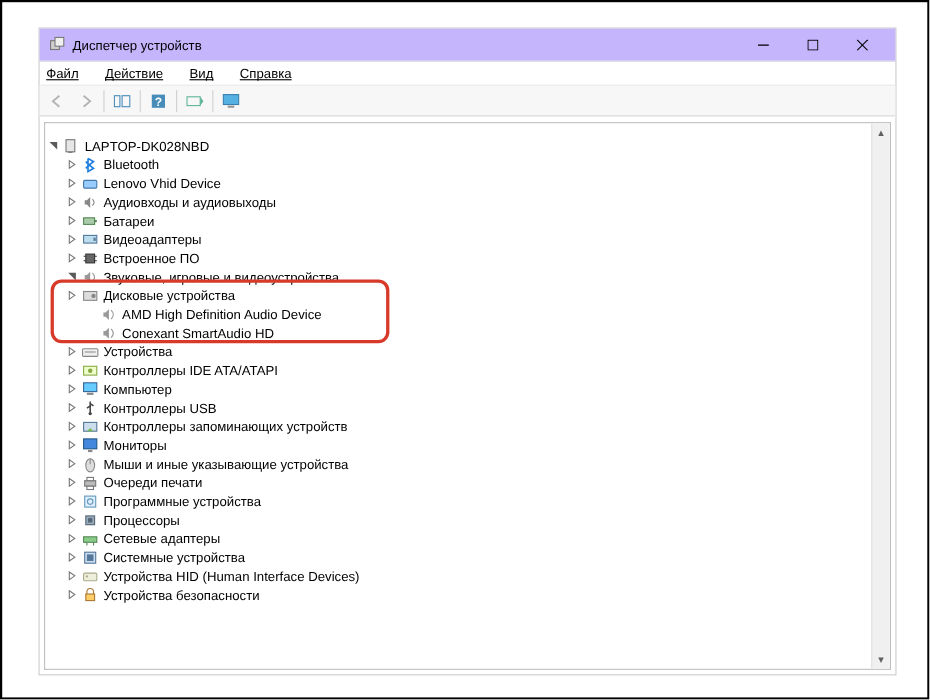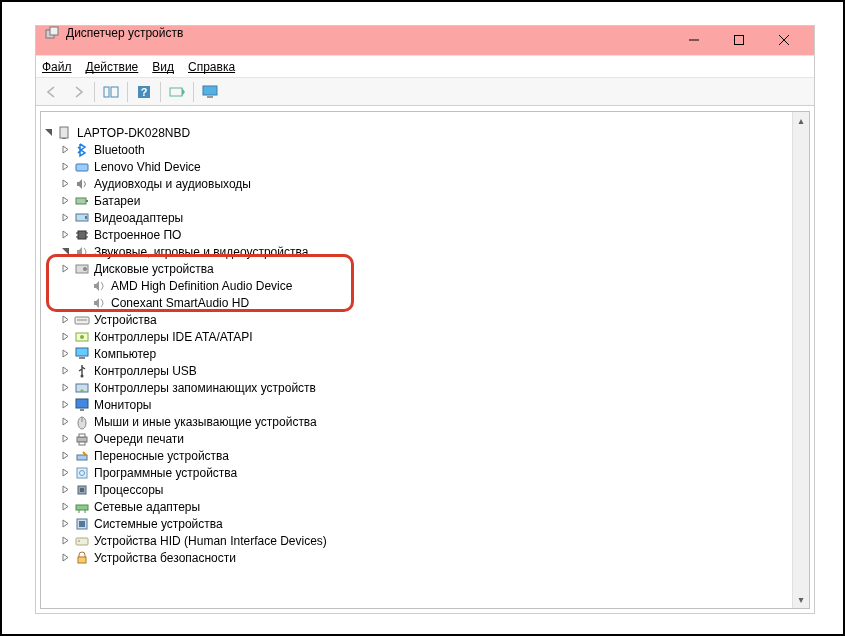--- a/index.html
+++ b/index.html
@@ -24,35 +24,36 @@
     margin: 23px 28px 20px 33px;
     border: 1px solid #ccc;
     flex: 1;
     display: flex;
     flex-direction: column;
     background: #fff;
     min-height: 0;
   }
   .titlebar {
     display: flex;
+    align-items: center;
     height: 30px;
     padding: 0 8px;
-    background: #fca5a5;
+    background: #c4b5fd;
     border-bottom: 1px solid #e5e5e5;
   }
   .title-icon { width: 16px; height: 16px; margin-right: 6px; }
   .title-text { flex: 1; font-size: 12px; }
   .winctrl {
     width: 45px; height: 28px; display: flex; align-items: center; justify-content: center;
     font-family: "Segoe MDL2 Assets", sans-serif;
   }
   .menubar {
     display: flex;
     padding: 2px 6px;
-    gap: 14px;
+    gap: 24px;
     font-size: 12px;
     border-bottom: 1px solid #e5e5e5;
     height: 22px;
     align-items: center;
   }
   .menu-item { text-decoration: underline; text-decoration-skip-ink: none; cursor:default;}
   .toolbar {
     display: flex;
     align-items: center;
     height: 28px;
@@ -487,35 +488,20 @@
             </div>
             <div class="row">
               <span class="indent-block"></span>
               <span class="exp">
                 <svg width="9" height="9">
                   <path d="M2 1 L7 4.5 L2 8 Z" fill="none" stroke="#777"></path>
                 </svg>
               </span>
               <span class="node-icon">
                 <svg viewBox="0 0 16 16" width="16" height="16">
-                  <rect x="3" y="7" width="10" height="5" fill="#ace" stroke="#579"></rect>
-                  <path d="M9 4 l3 3" stroke="#e80" stroke-width="2"></path>
-                </svg>
-              </span>
-              <span class="node-label">Переносные устройства</span>
-            </div>
-            <div class="row">
-              <span class="indent-block"></span>
-              <span class="exp">
-                <svg width="9" height="9">
-                  <path d="M2 1 L7 4.5 L2 8 Z" fill="none" stroke="#777"></path>
-                </svg>
-              </span>
-              <span class="node-icon">
-                <svg viewBox="0 0 16 16" width="16" height="16">
                   <rect x="3" y="3" width="10" height="10" fill="#def" stroke="#69b"></rect>
                   <circle cx="8" cy="8" r="2.5" fill="none" stroke="#69b"></circle>
                 </svg>
               </span>
               <span class="node-label">Программные устройства</span>
             </div>
             <div class="row">
               <span class="indent-block"></span>
               <span class="exp">
                 <svg width="9" height="9">

